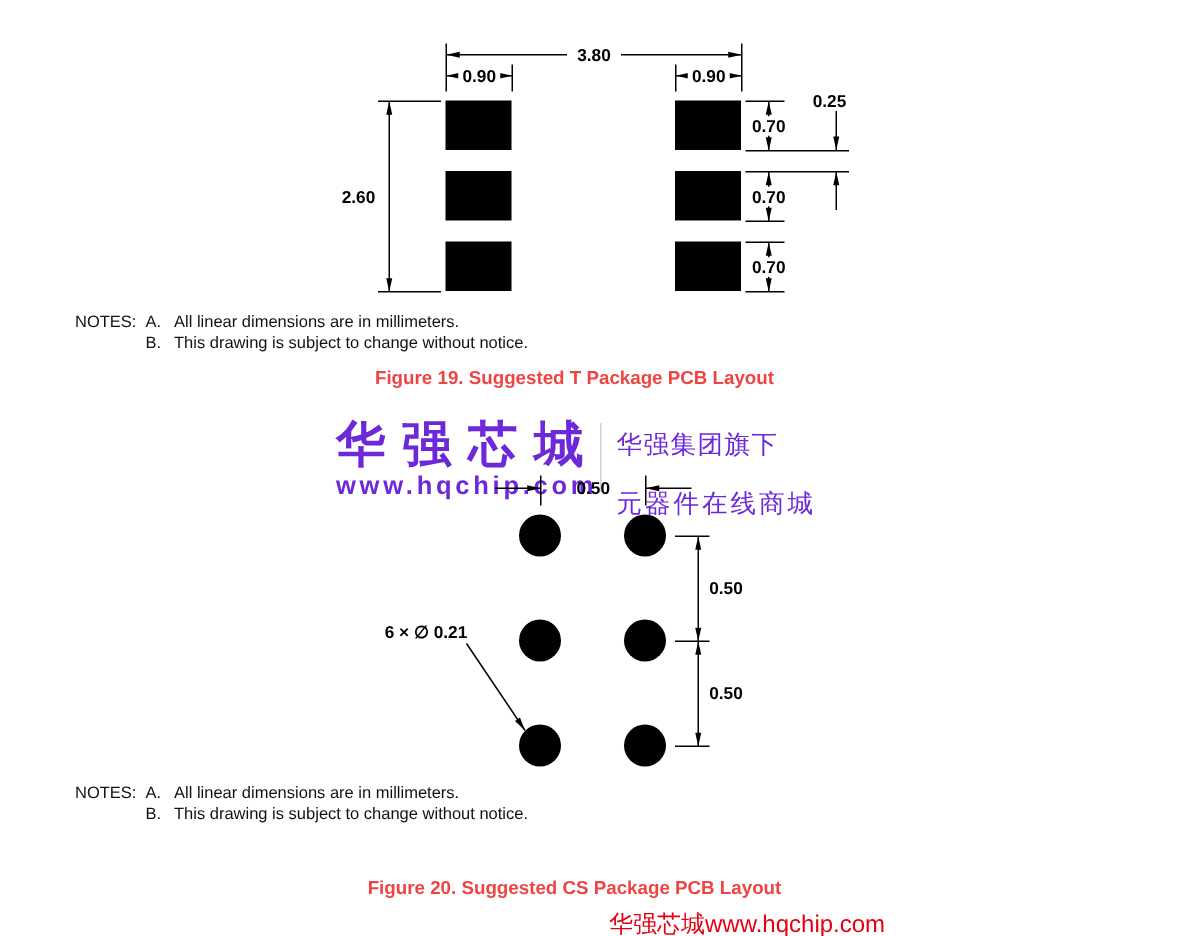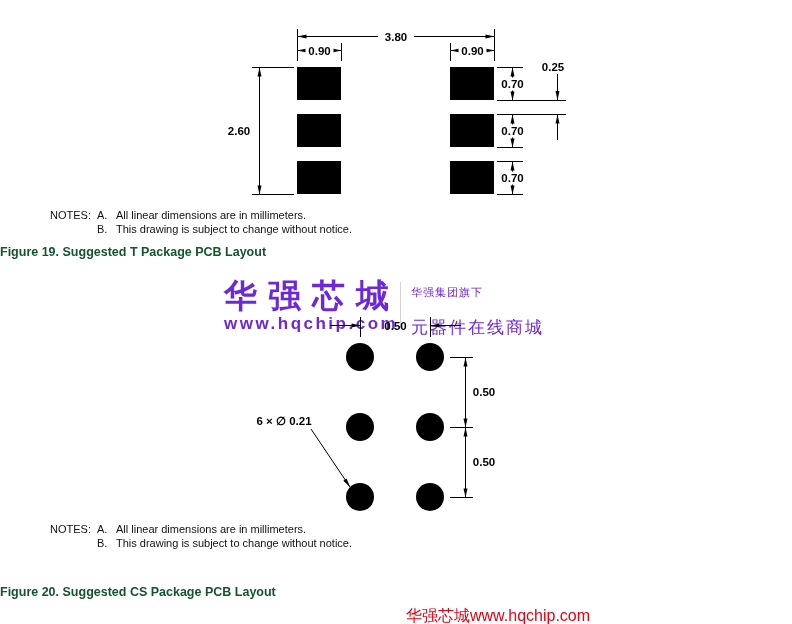--- a/index.html
+++ b/index.html
@@ -8,29 +8,29 @@
     position:relative; width:792px; height:624px; background:#fff;
     font-family:"Liberation Sans", sans-serif; overflow:hidden; color:#111;
   }
   .fig-svg { position:absolute; left:0; }
   .dim-label { font-family:"Liberation Sans", sans-serif; font-weight:bold; font-size:11.5px; fill:#000; }
   .notes { position:absolute; left:50px; display:flex; font-size:11px; line-height:13.5px; color:#111; }
   .notes-label { width:47px; flex:0 0 47px; }
   .note-letter { display:inline-block; width:19px; }
   .notes-19 { top:209px; }
   .notes-20 { top:523px; }
-  .caption { position:absolute; left:0; width:766px; font-weight:bold; font-size:12.5px; color:#14532d; }
+  .caption { position:absolute; left:0; width:766px; text-align:center; font-weight:bold; font-size:12.5px; color:#ef4444; }
   .caption-19 { top:245px; }
   .caption-20 { top:585px; }
   .watermark { position:absolute; left:224px; top:279px; display:flex; align-items:flex-start; color:#d2d2d2; }
   .wm-brand { font-size:33px; font-weight:bold; letter-spacing:11px; line-height:33px; white-space:nowrap; }
   .wm-url { font-size:17px; font-weight:bold; letter-spacing:2.5px; margin-top:2px; white-space:nowrap; }
   .wm-divider { width:1px; height:46px; background:#d2d2d2; margin:3px 0 0 0; }
   .wm-right { padding-left:10px; padding-top:6px; }
-  .wm-tag-top { font-size:11px; letter-spacing:1px; white-space:nowrap; }
+  .wm-tag-top { font-size:17px; letter-spacing:1px; white-space:nowrap; }
   .wm-tag-bottom { font-size:17px; letter-spacing:2px; margin-top:16px; white-space:nowrap; }
   .footer-wm { position:absolute; left:406px; top:606px; font-size:16px; white-space:nowrap; }
 </style>
 </head>
 <body>
 
 <div class="page">
 
   <svg class="fig-svg" style="top:0;" width="792" height="215" viewBox="0 0 792 215" xmlns="http://www.w3.org/2000/svg">
     <defs>

